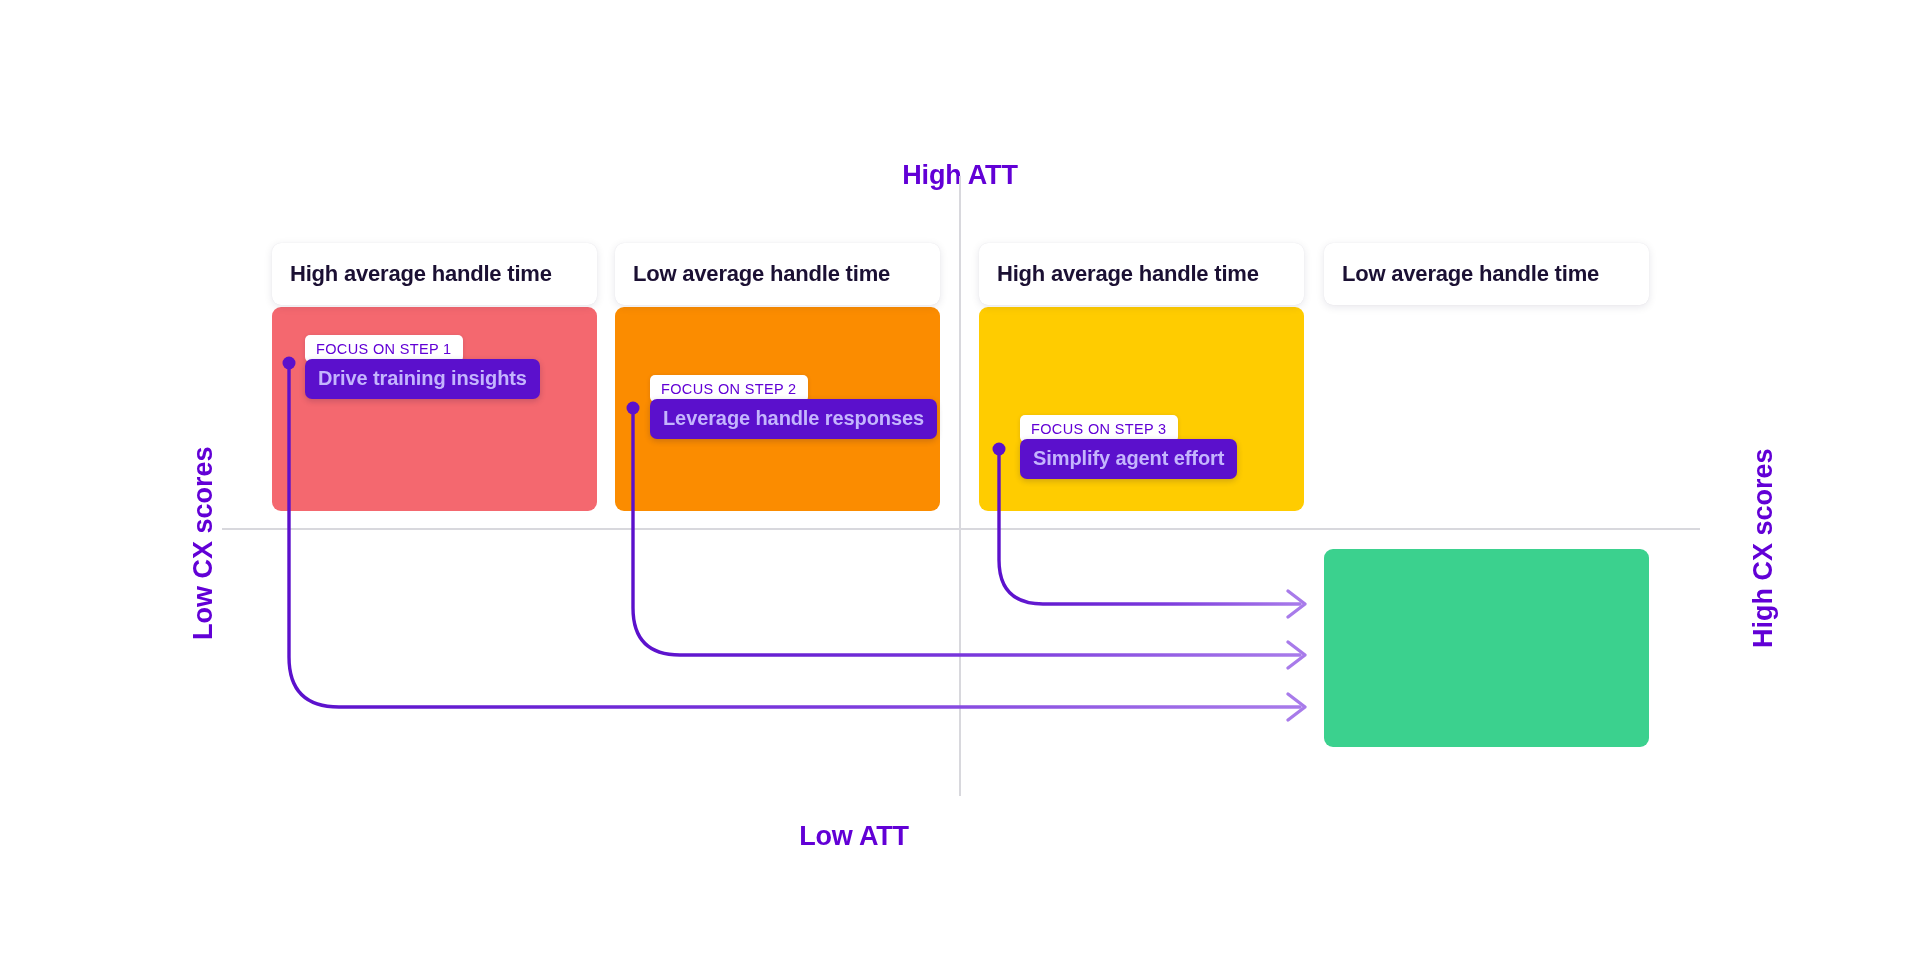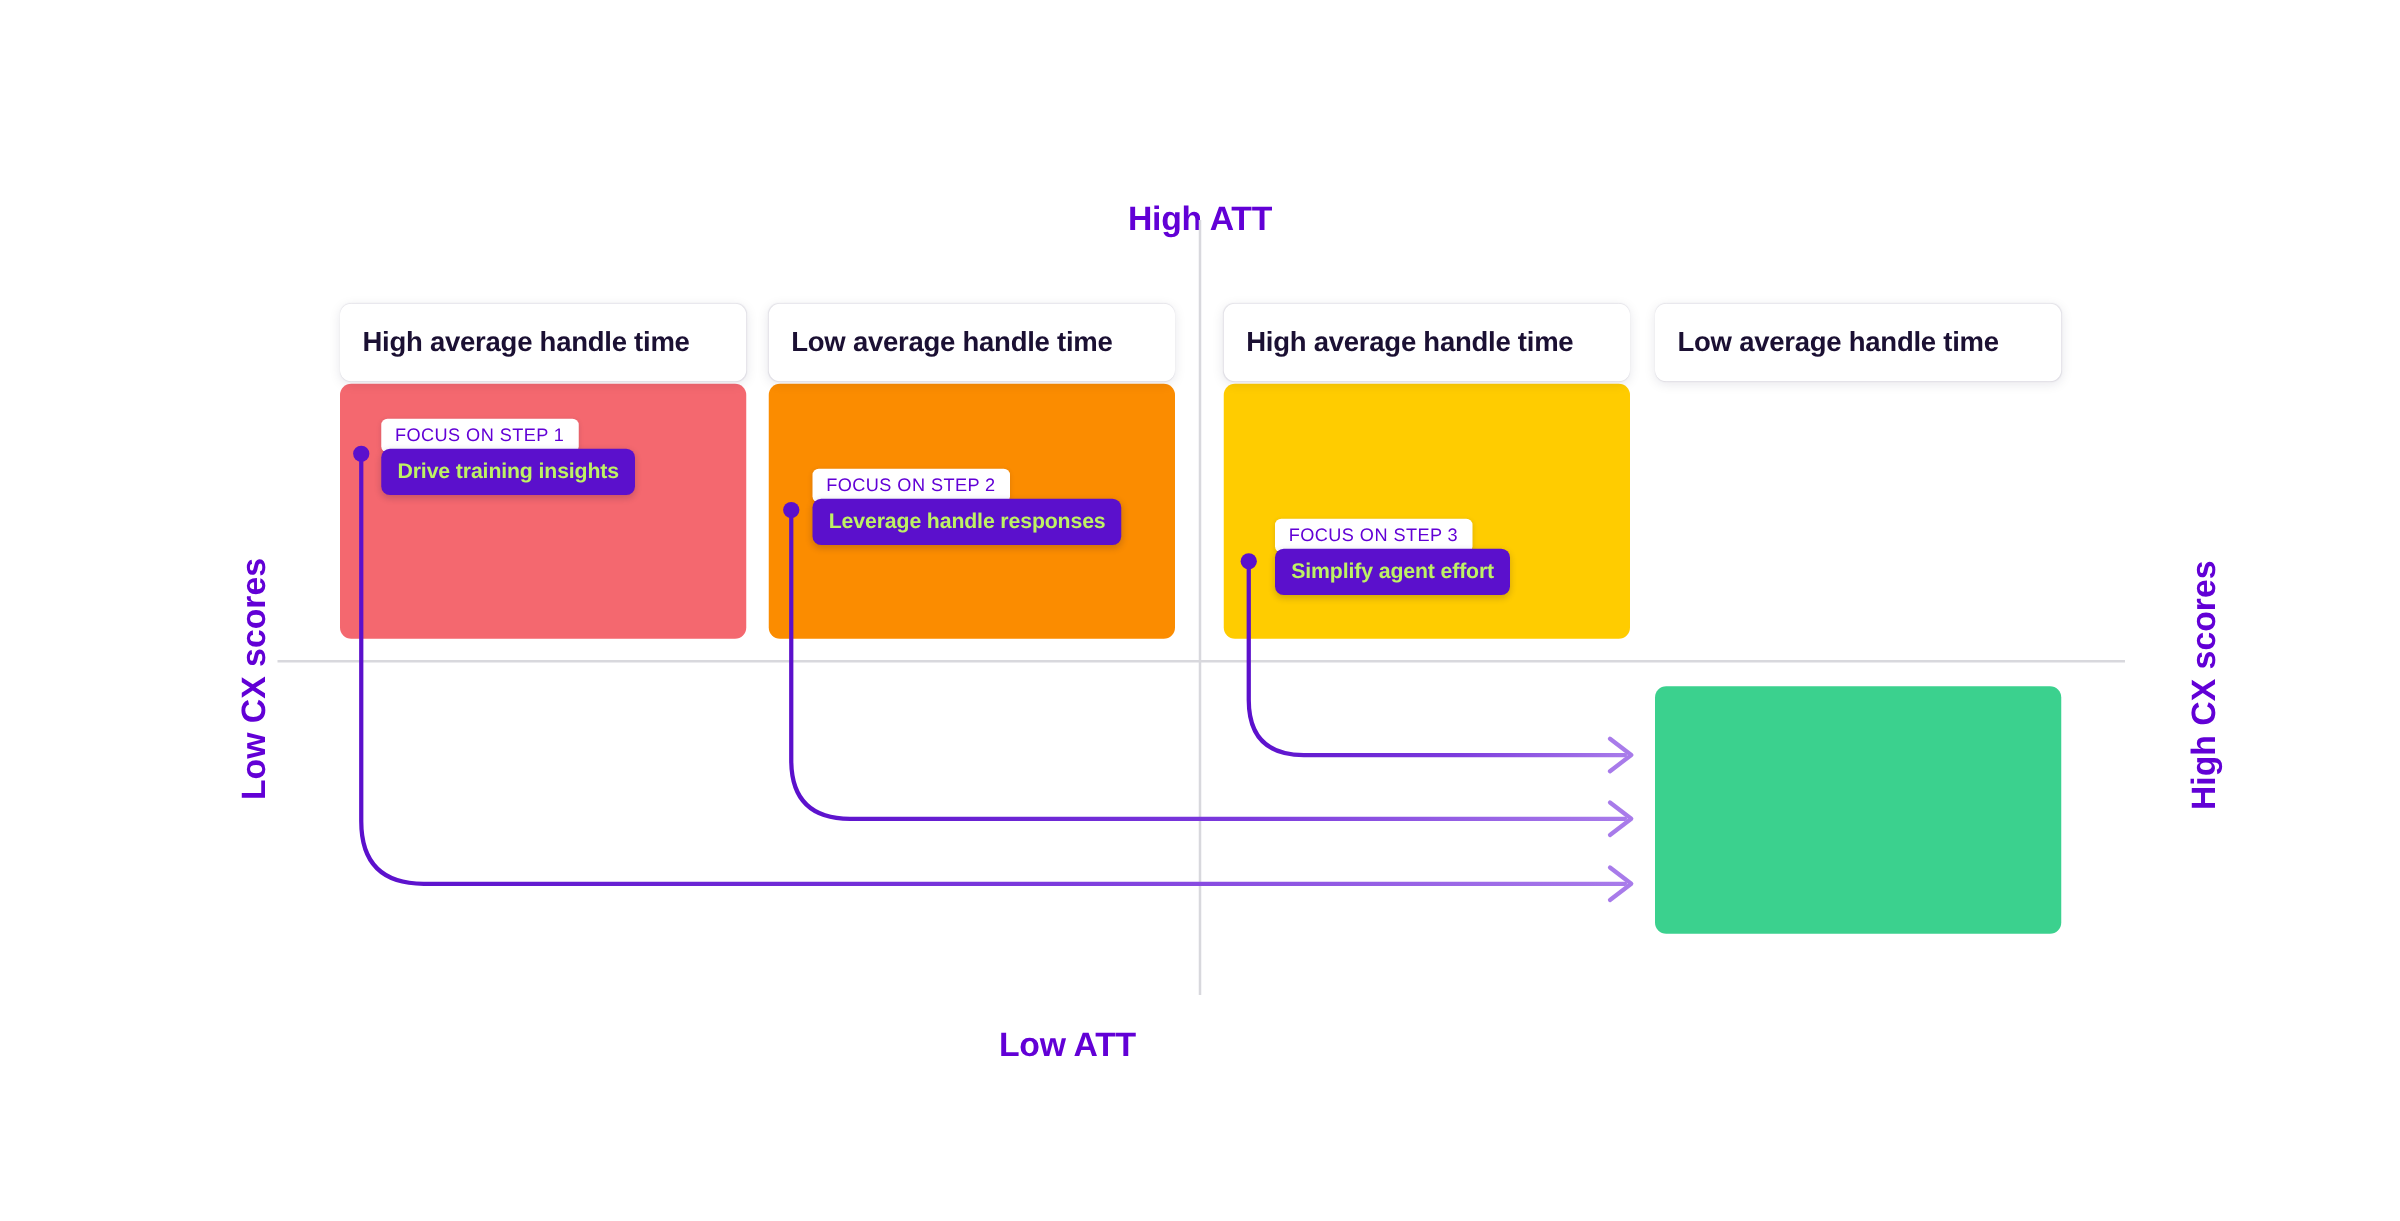--- a/index.html
+++ b/index.html
@@ -94,22 +94,22 @@
     font-weight: normal;
     letter-spacing: 0.35px;
     padding: 6px 11px 5px 11px;
     border-radius: 5px;
     box-shadow: 0 1px 4px rgba(20,10,60,0.13);
     white-space: nowrap;
   }
   .callout .pill {
     display: inline-block;
     background: #5B10CC;
-    color: #bef264;
-    font-size: 17px;
+    color: #c4b5fd;
+    font-size: 20px;
     font-weight: bold;
     letter-spacing: -0.1px;
     padding: 8px 13px 9px 13px;
     border-radius: 7px;
     box-shadow: 0 2px 6px rgba(20,10,60,0.20);
     white-space: nowrap;
     margin-top: -3px;
   }
   #callout-1 { left: 305px; top: 335px; }
   #callout-2 { left: 650px; top: 375px; }

